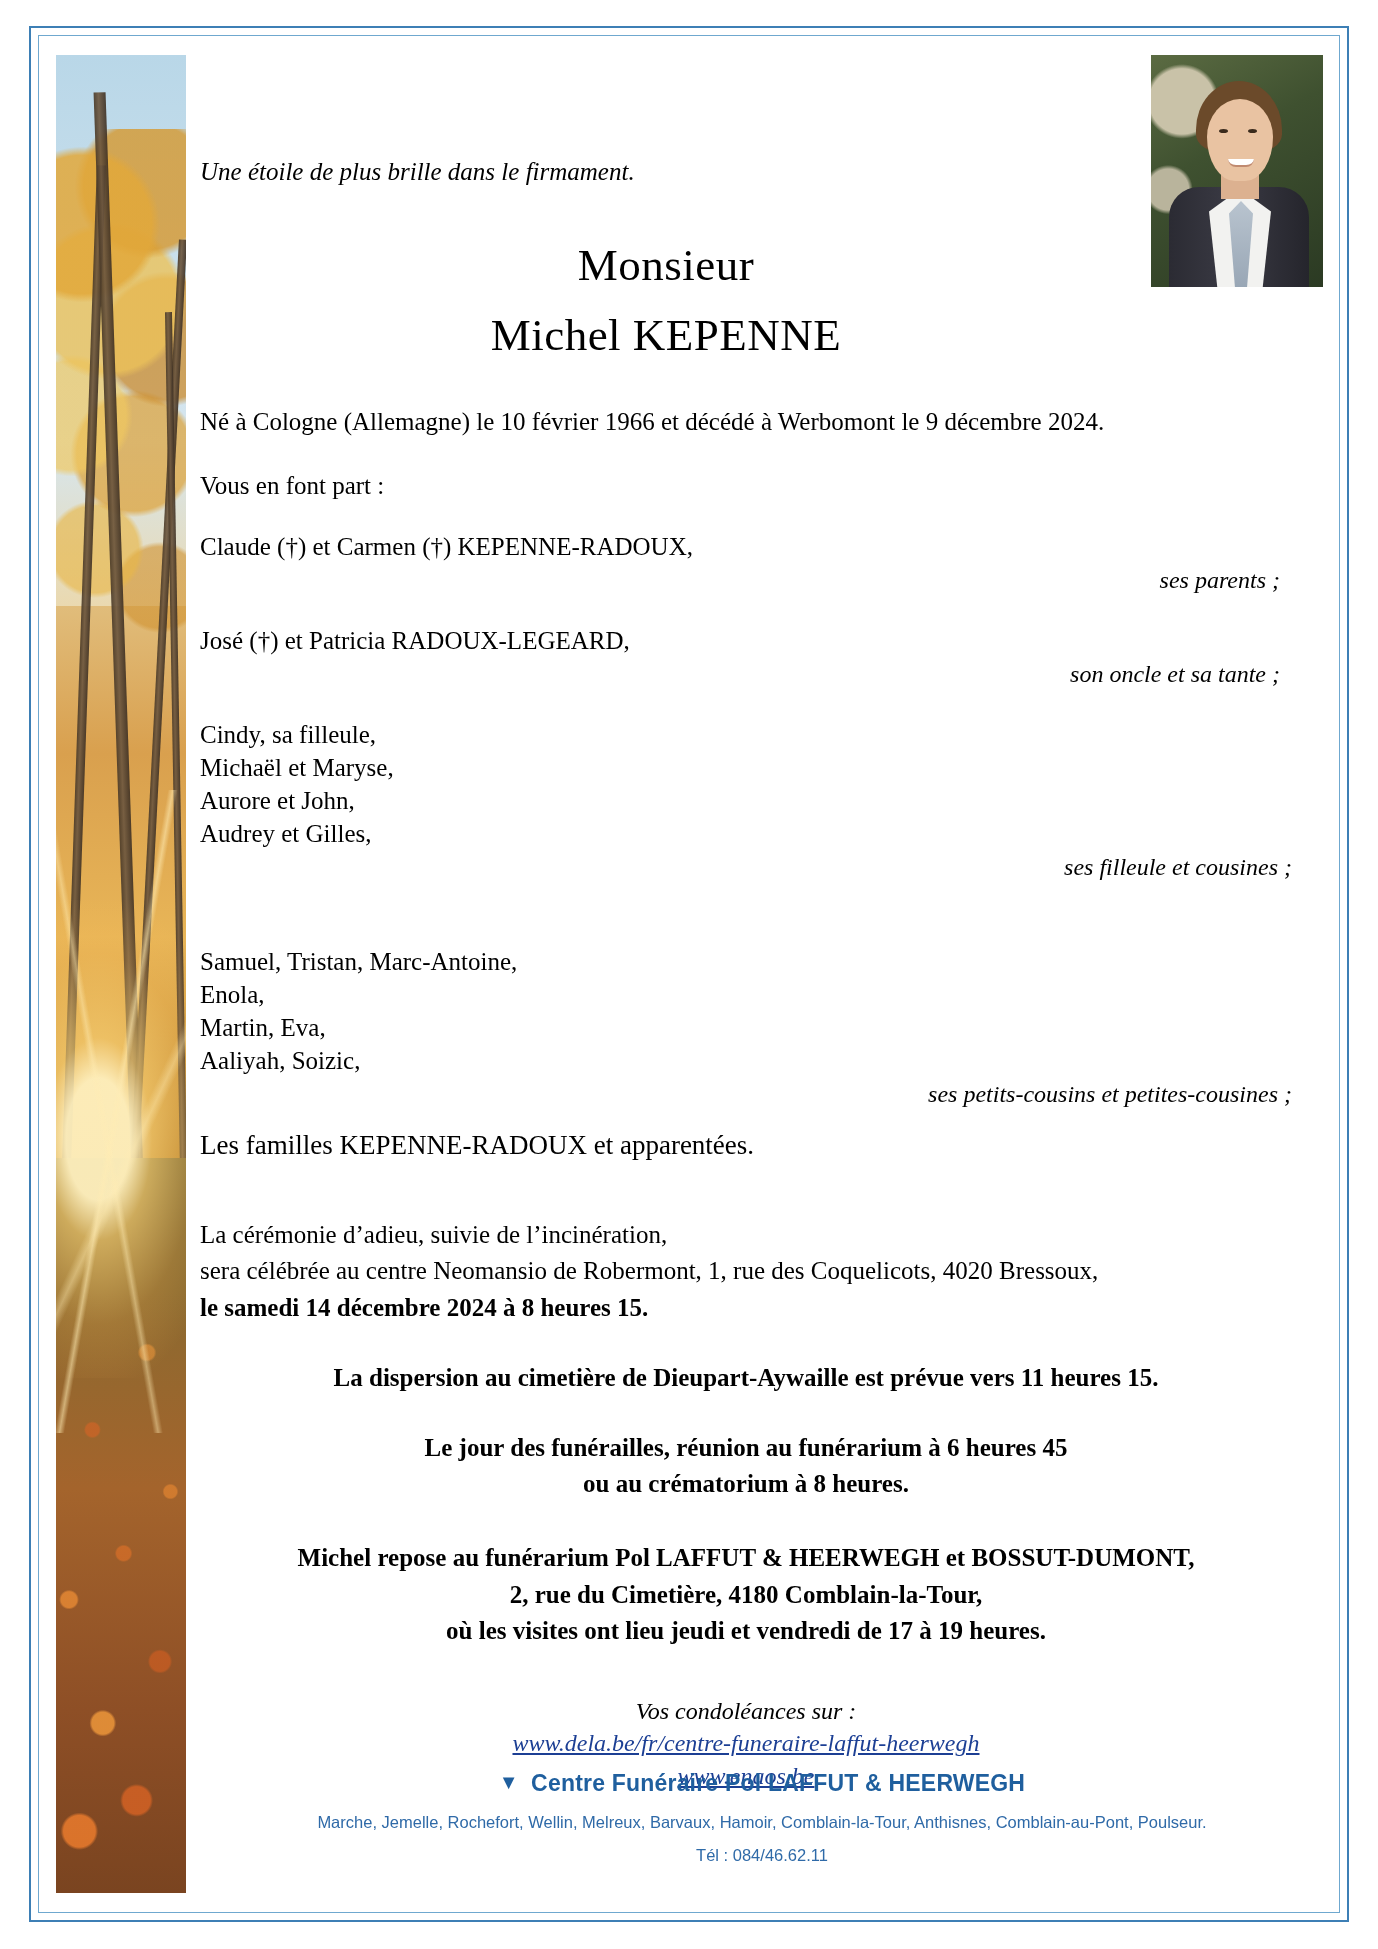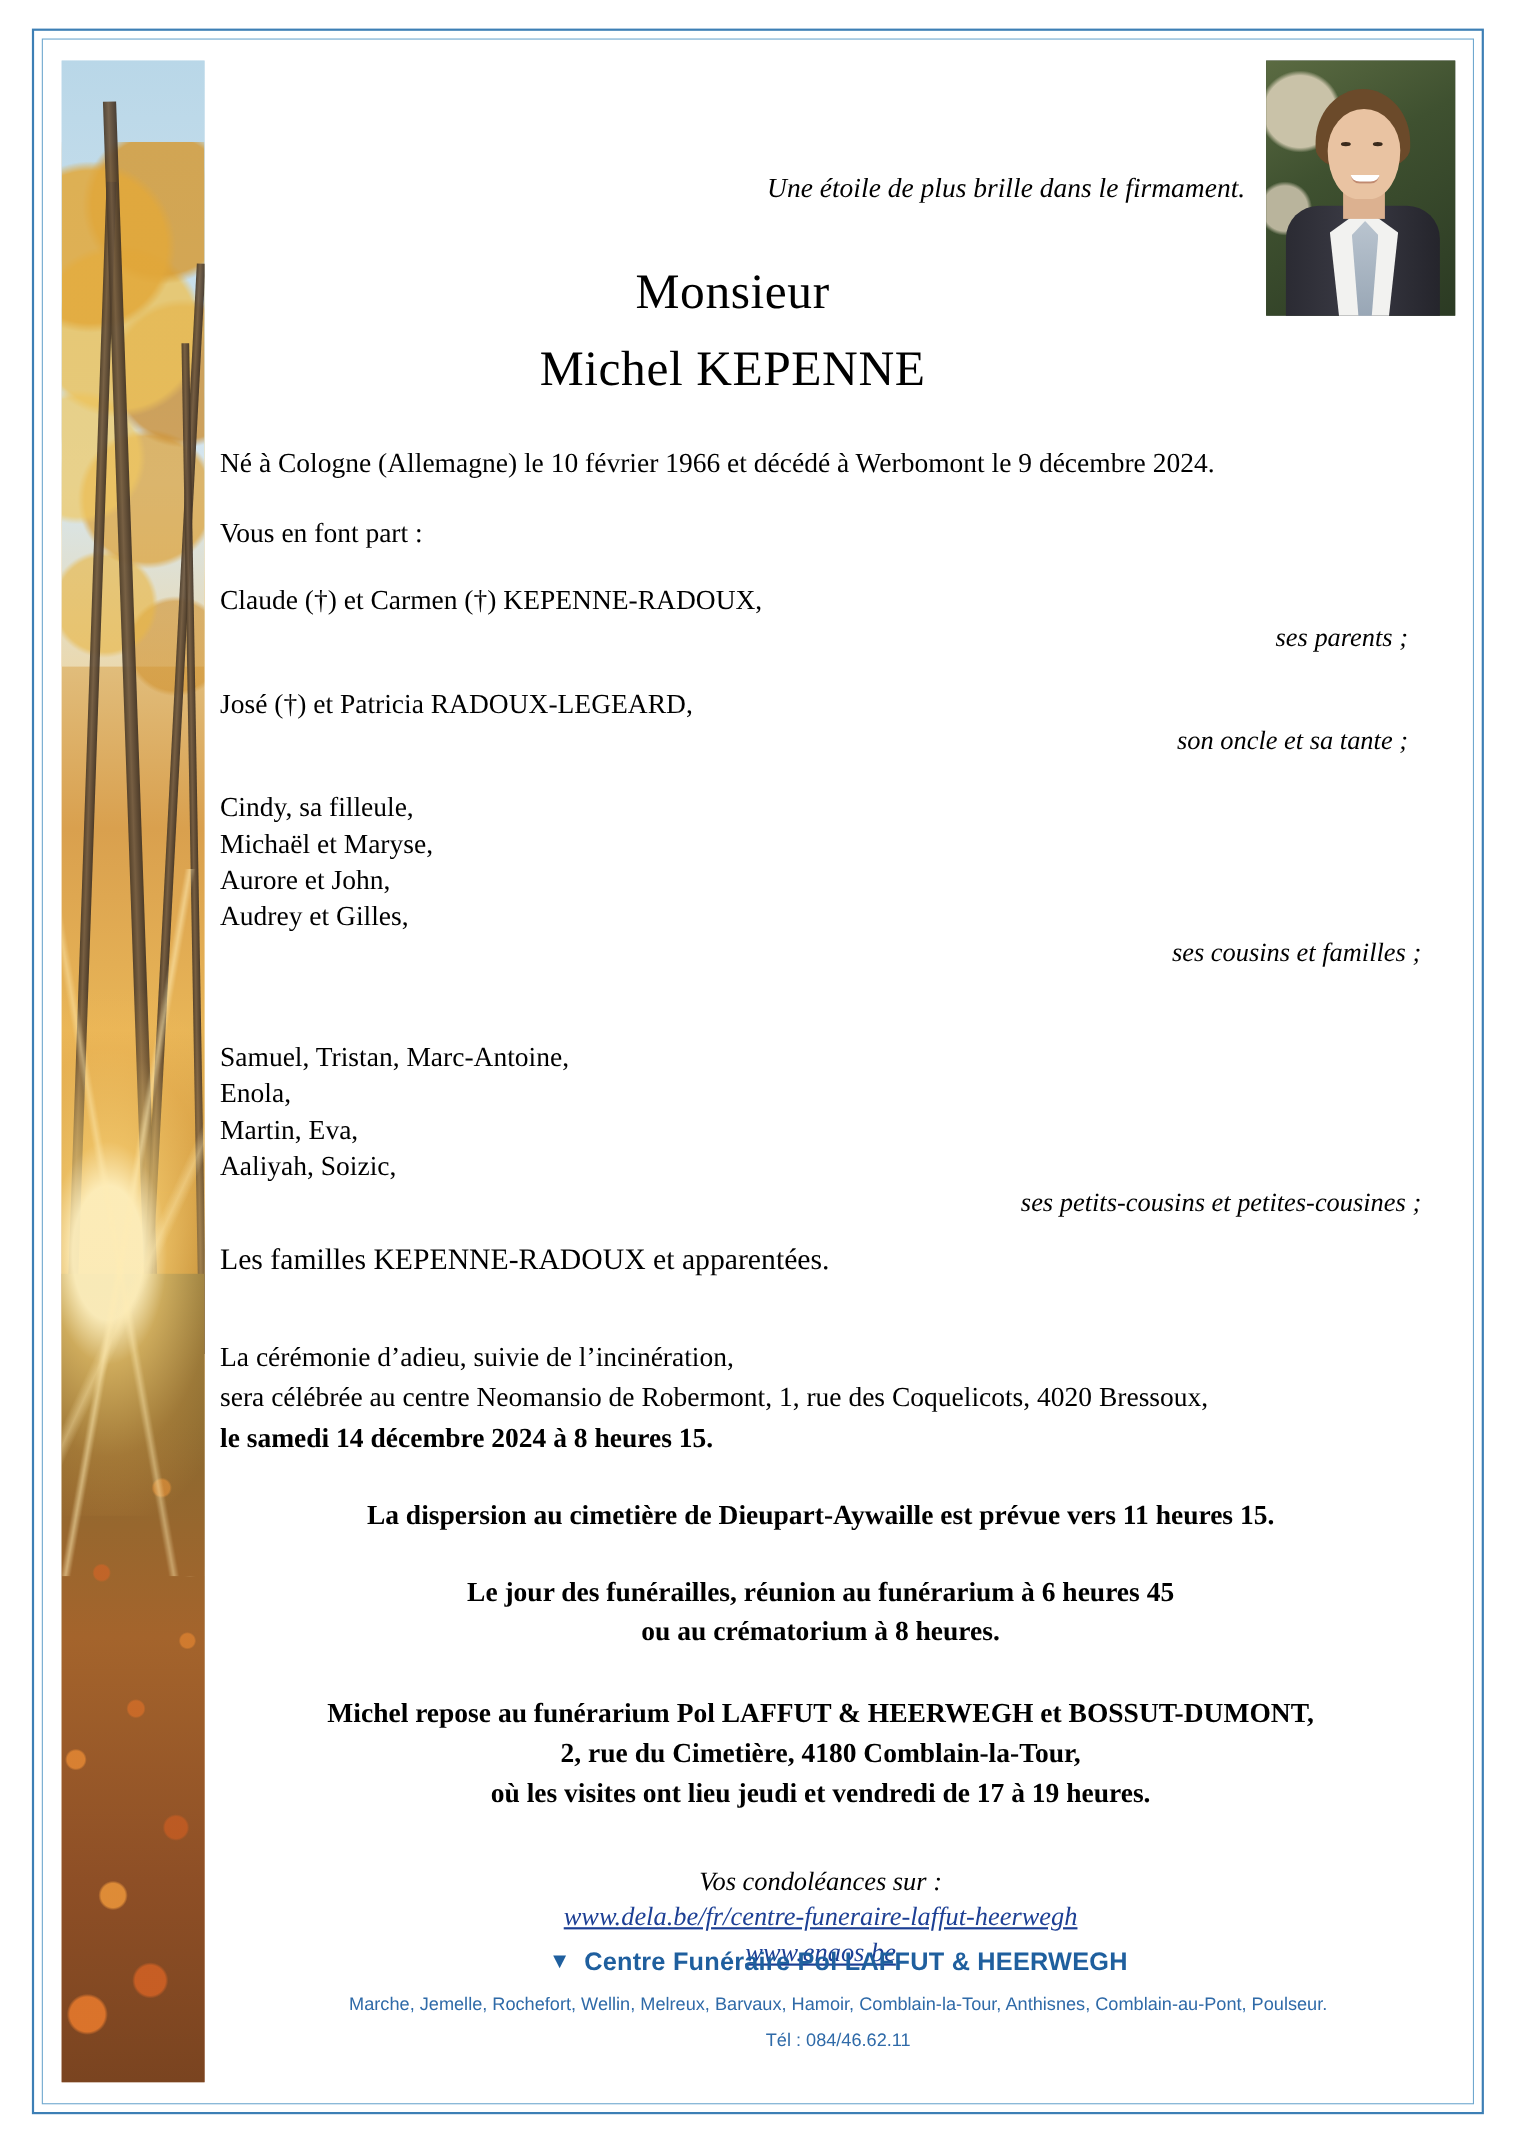--- a/index.html
+++ b/index.html
@@ -163,21 +163,21 @@
   
   .content {
     position: absolute;
     left: 200px; top: 60px;
     width: 1092px;
   }
 
   .epigraph {
     font-style: italic;
     font-size: 25px;
-    text-align: right;
+    text-align: left;
     margin: 98px 0 0 0;
     padding-right: 160px;
   }
 
   .title {
     text-align: center;
     font-weight: normal;
     padding-right: 160px;
     margin-top: 52px;
     line-height: 1.2;
@@ -313,21 +313,21 @@
     <div class="fam-block">
       <div class="fam-line">José (†) et Patricia RADOUX-LEGEARD,</div>
       <div class="fam-role indent-1">son oncle et sa tante ;</div>
     </div>
 
     <div class="fam-block">
       <div class="fam-line">Cindy, sa filleule,</div>
       <div class="fam-line">Michaël et Maryse,</div>
       <div class="fam-line">Aurore et John,</div>
       <div class="fam-line">Audrey et Gilles,</div>
-      <div class="fam-role">ses cousins et familles ;</div>
+      <div class="fam-role">ses filleule et cousines ;</div>
     </div>
 
     <div class="gap-lg"></div>
 
     <div class="fam-block">
       <div class="fam-line">Samuel, Tristan, Marc-Antoine,</div>
       <div class="fam-line">Enola,</div>
       <div class="fam-line">Martin, Eva,</div>
       <div class="fam-line">Aaliyah, Soizic,</div>
       <div class="fam-role">ses petits-cousins et petites-cousines ;</div>

